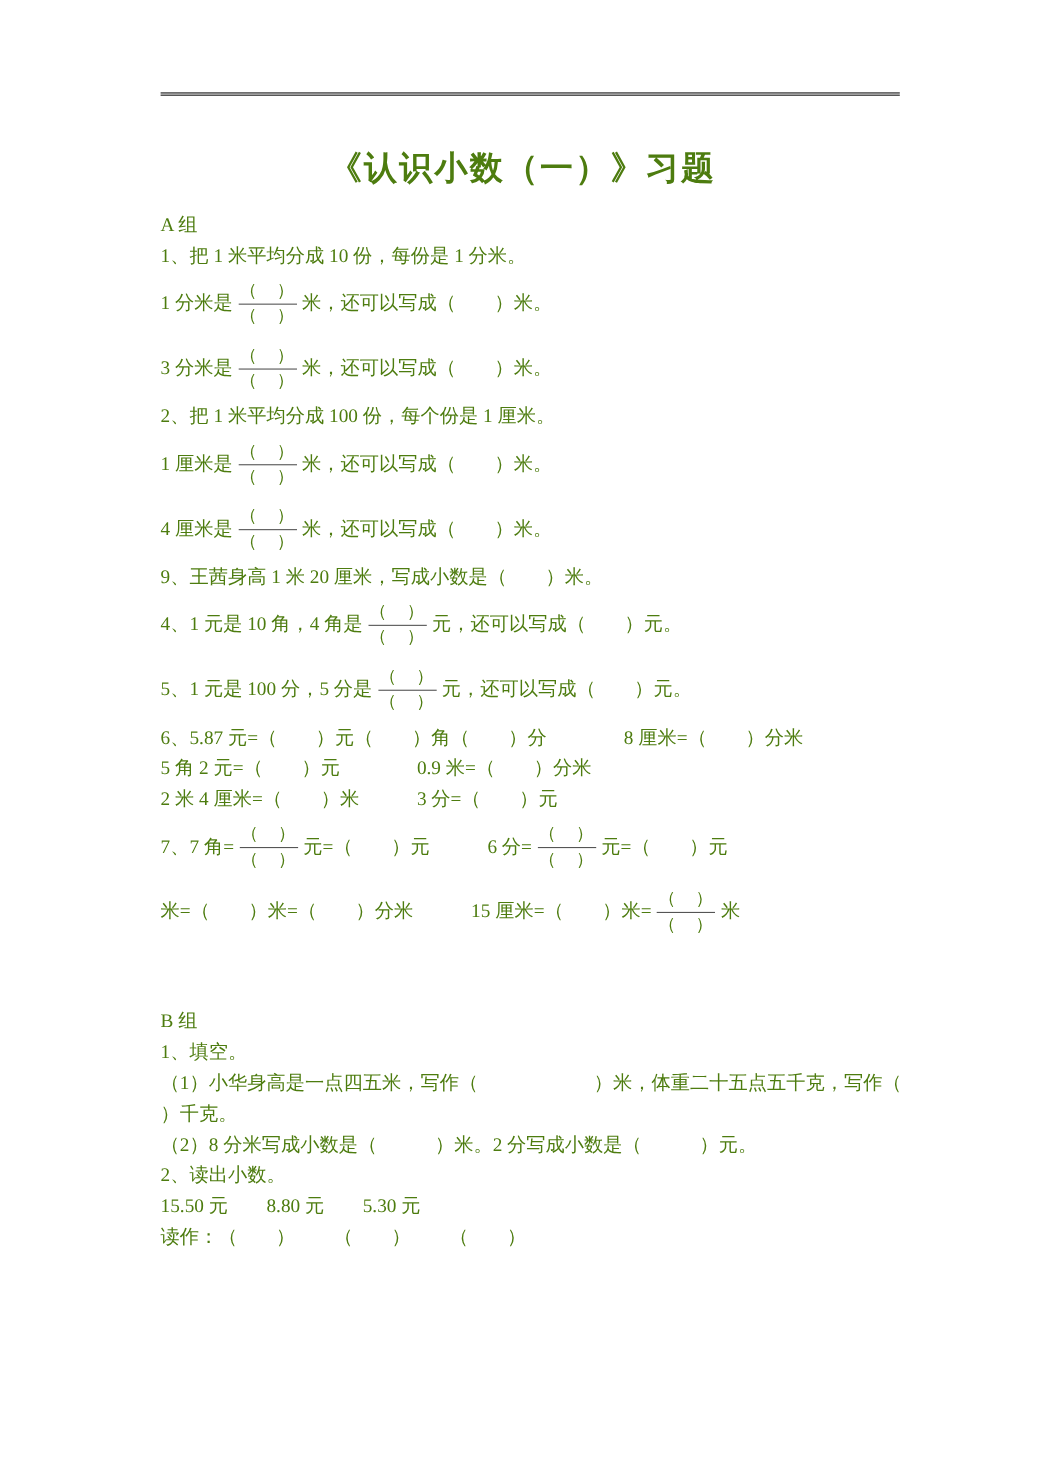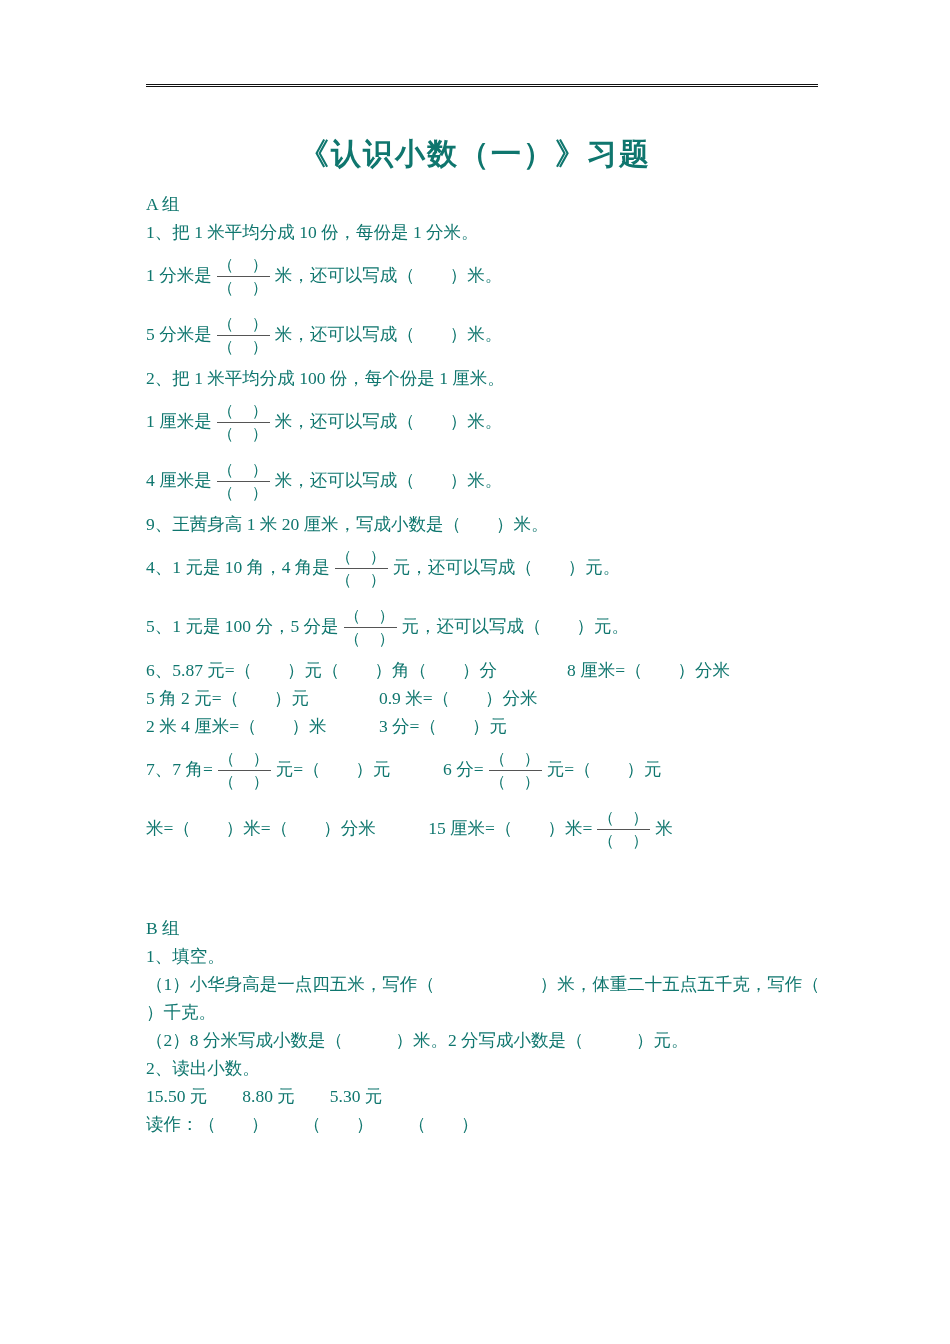--- a/index.html
+++ b/index.html
@@ -1,21 +1,21 @@
 <!DOCTYPE html>
 <html><head>
 <meta charset="utf-8">
 <style>
   html,body { margin:0; padding:0; background:#ffffff; }
   .page {
     position:relative;
     width:950px; height:1344px;
     background:#ffffff;
     font-family:"Liberation Serif","DejaVu Serif",serif;
-    color:#0f766e;
+    color:#4d7c0f;
     overflow:hidden;
   }
   .header-rule {
     position:absolute;
     left:146px; top:84px;
     width:672px; height:0;
     border-top:3px double #111;
   }
   .title {
     padding-top:114px;
@@ -64,21 +64,21 @@
 </head>
 <body>
 
 <div class="page">
   <div class="header-rule"></div>
   <h1 class="title">《认识小数（一）》习题</h1>
   <div class="content">
       <div class="line section"><span class="t">A 组</span></div>
       <div class="line"><span class="t">1、把 1 米平均分成 10 份，每份是 1 分米。</span></div>
       <div class="line has-frac"><span class="t">1 分米是</span><span class="frac"><span class="num">（　）</span><span class="bar"></span><span class="den">（　）</span></span><span class="t">米，还可以写成（　　）米。</span></div>
-      <div class="line has-frac"><span class="t">5 分米是</span><span class="frac"><span class="num">（　）</span><span class="bar"></span><span class="den">（　）</span></span><span class="t">米，还可以写成（　　）米。</span></div>
+      <div class="line has-frac"><span class="t">3 分米是</span><span class="frac"><span class="num">（　）</span><span class="bar"></span><span class="den">（　）</span></span><span class="t">米，还可以写成（　　）米。</span></div>
       <div class="line"><span class="t">2、把 1 米平均分成 100 份，每个份是 1 厘米。</span></div>
       <div class="line has-frac"><span class="t">1 厘米是</span><span class="frac"><span class="num">（　）</span><span class="bar"></span><span class="den">（　）</span></span><span class="t">米，还可以写成（　　）米。</span></div>
       <div class="line has-frac"><span class="t">4 厘米是</span><span class="frac"><span class="num">（　）</span><span class="bar"></span><span class="den">（　）</span></span><span class="t">米，还可以写成（　　）米。</span></div>
       <div class="line"><span class="t">9、王茜身高 1 米 20 厘米，写成小数是（　　）米。</span></div>
       <div class="line has-frac"><span class="t">4、1 元是 10 角，4 角是</span><span class="frac"><span class="num">（　）</span><span class="bar"></span><span class="den">（　）</span></span><span class="t">元，还可以写成（　　）元。</span></div>
       <div class="line has-frac"><span class="t">5、1 元是 100 分，5 分是</span><span class="frac"><span class="num">（　）</span><span class="bar"></span><span class="den">（　）</span></span><span class="t">元，还可以写成（　　）元。</span></div>
       <div class="line"><span class="t">6、5.87 元=（　　）元（　　）角（　　）分　　　　8 厘米=（　　）分米</span></div>
       <div class="line"><span class="t">5 角 2 元=（　　）元　　　　0.9 米=（　　）分米</span></div>
       <div class="line"><span class="t">2 米 4 厘米=（　　）米　　　3 分=（　　）元</span></div>
       <div class="line has-frac"><span class="t">7、7 角=</span><span class="frac"><span class="num">（　）</span><span class="bar"></span><span class="den">（　）</span></span><span class="t">元=（　　）元　　　6 分=</span><span class="frac"><span class="num">（　）</span><span class="bar"></span><span class="den">（　）</span></span><span class="t">元=（　　）元</span></div>

